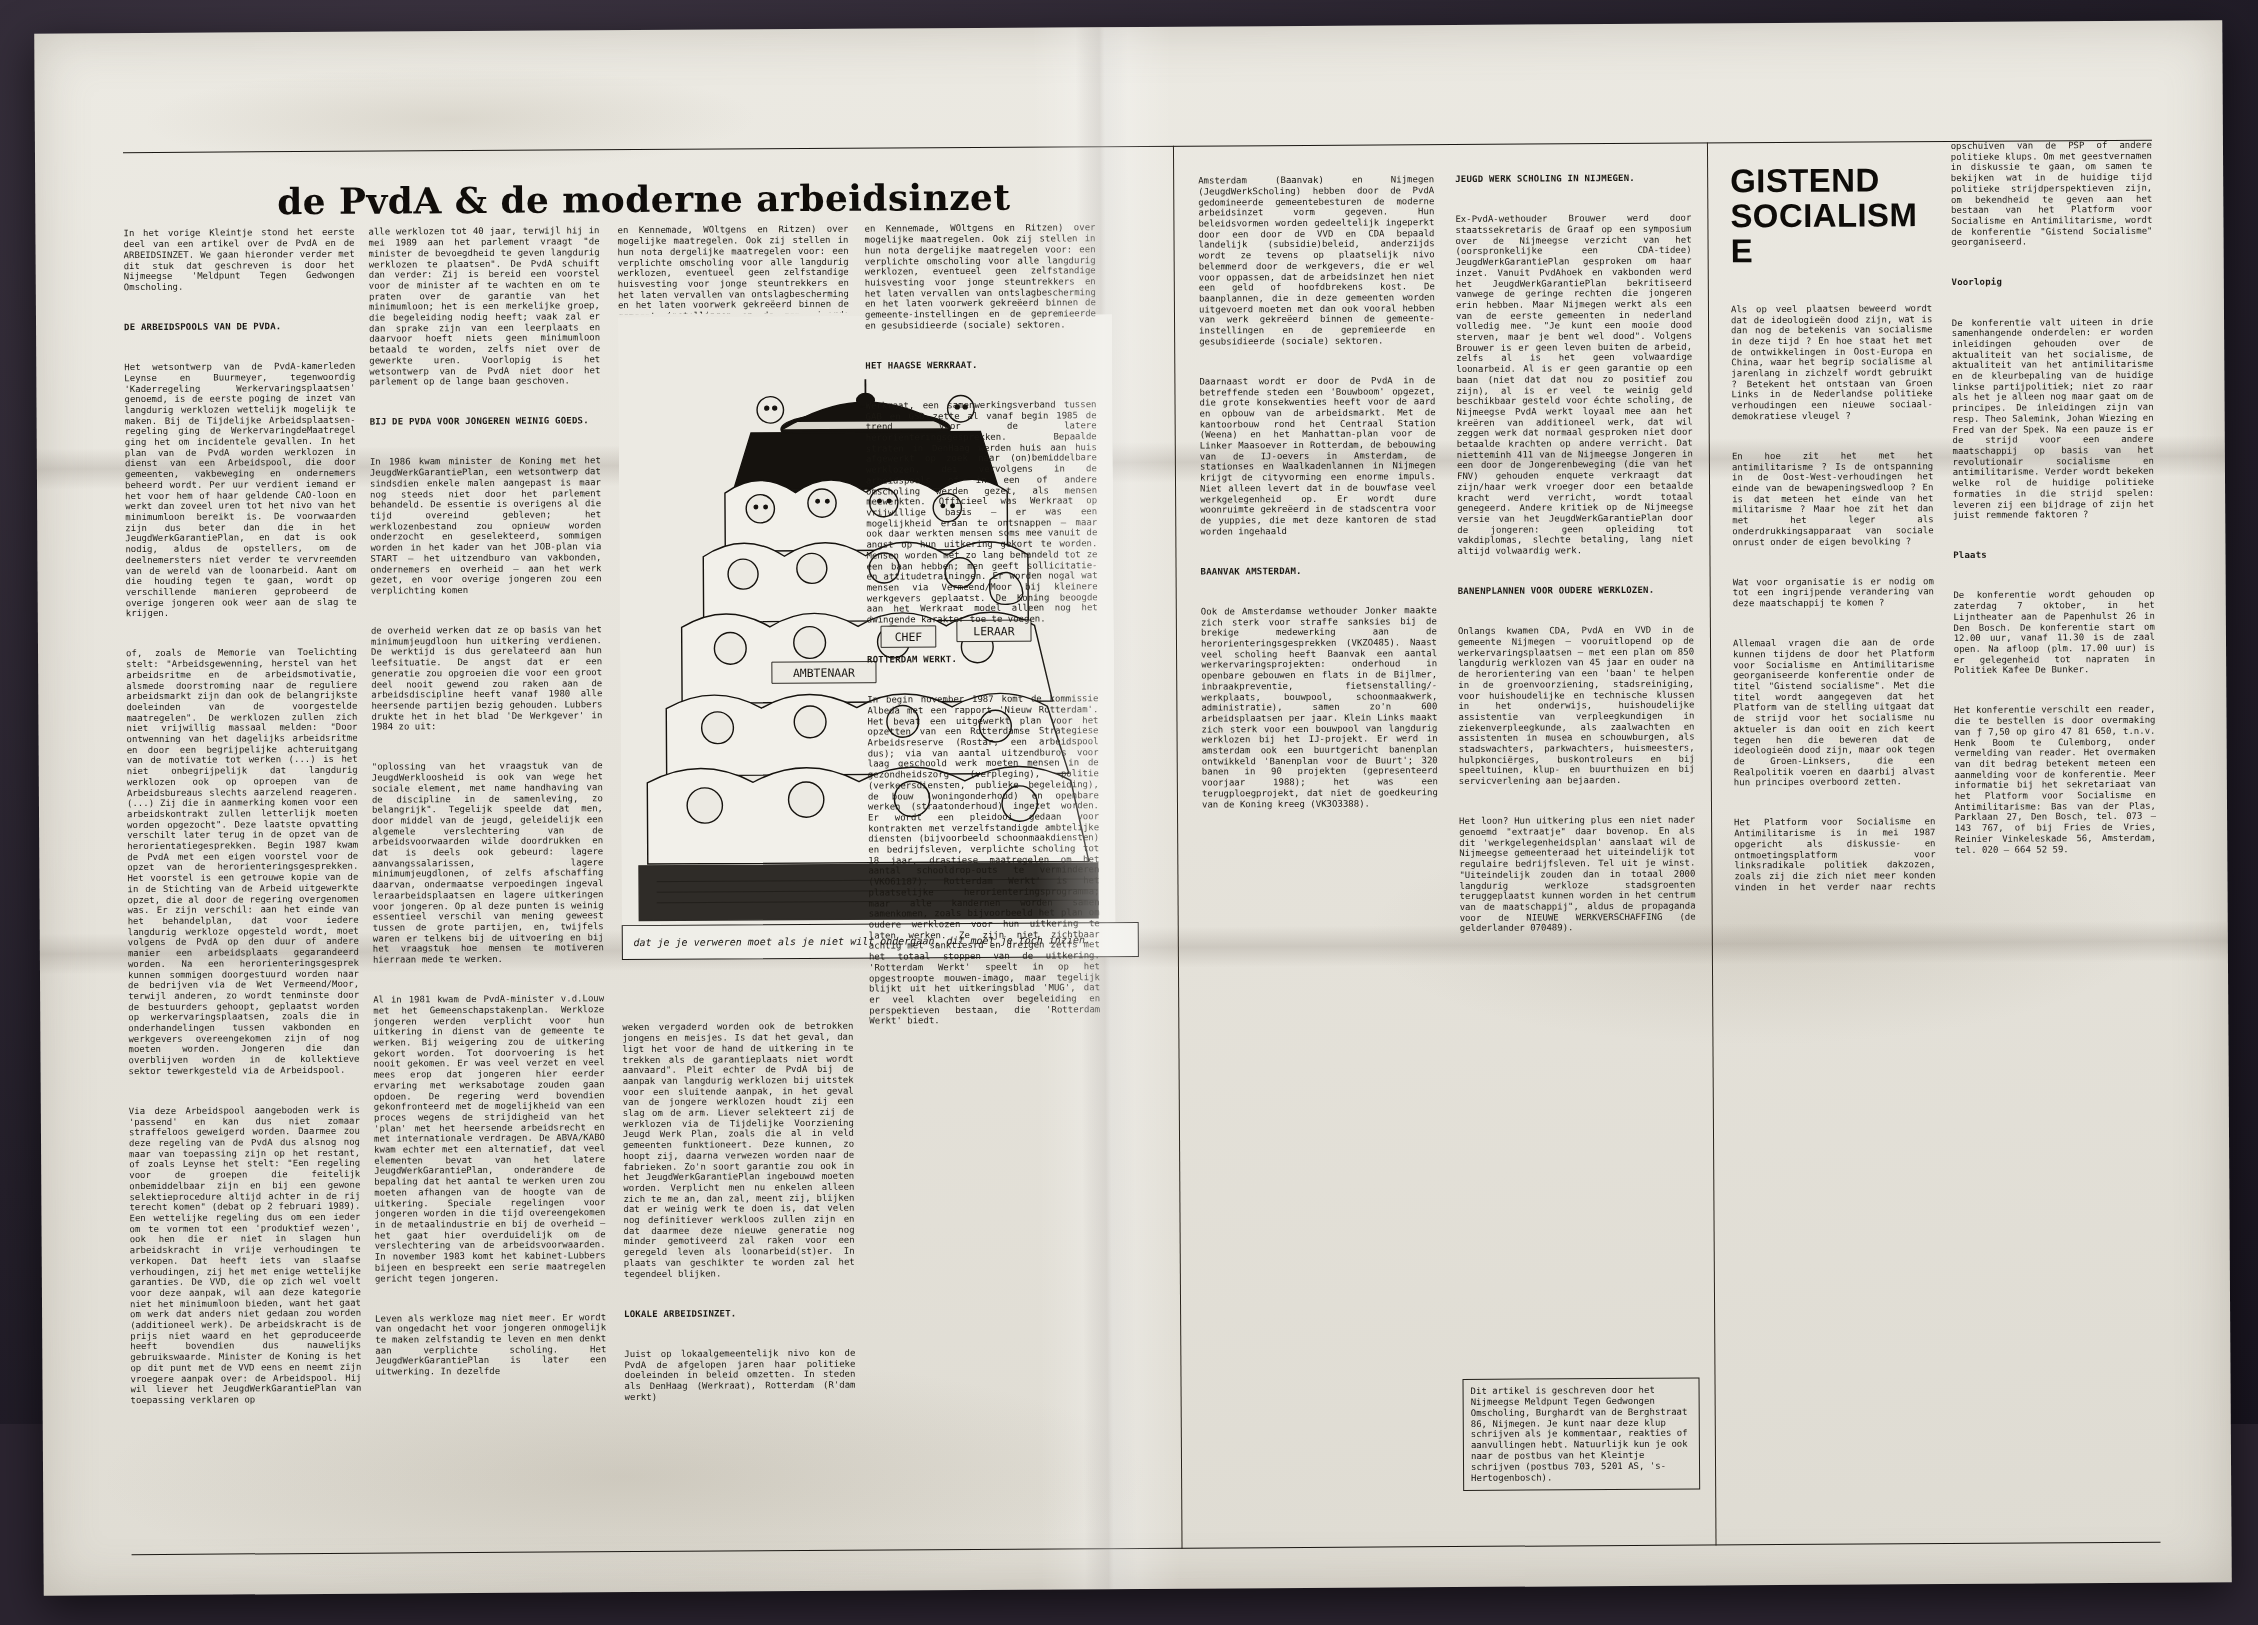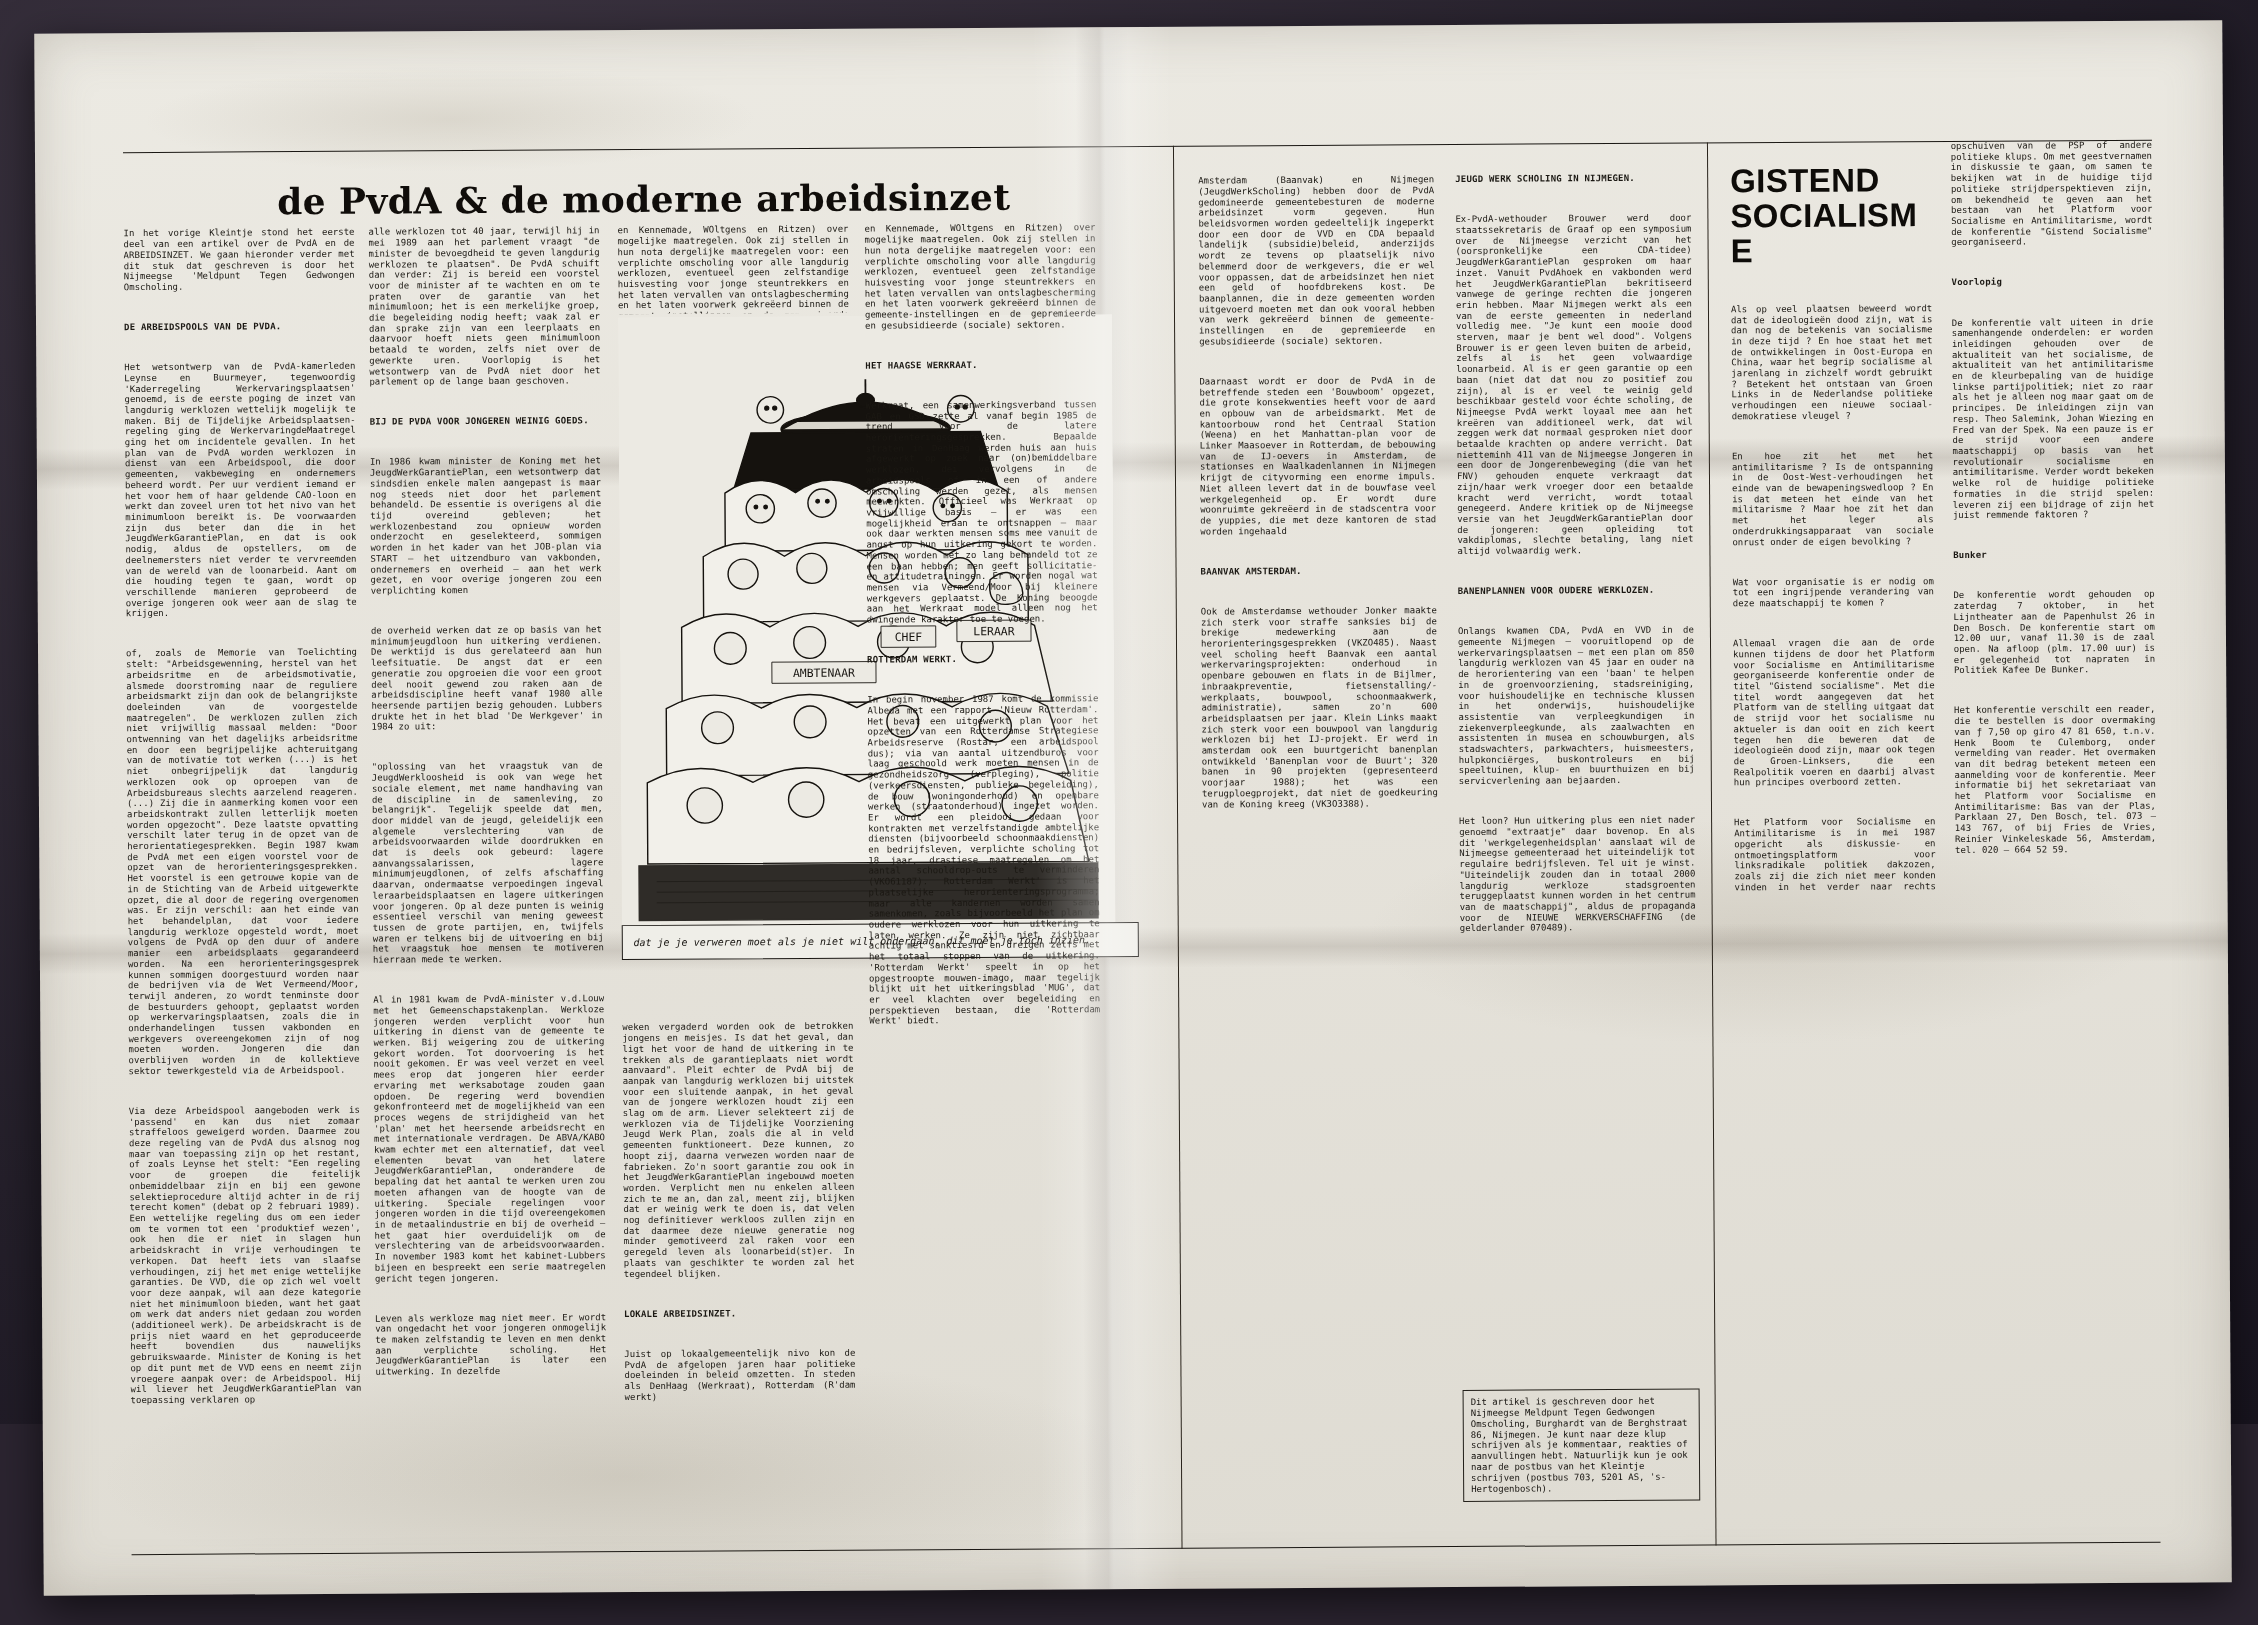--- a/index.html
+++ b/index.html
@@ -116,21 +116,21 @@
     letter-spacing: 0.4px;
     margin-bottom: 14px;
     color: #0e0c09;
   }
   .boxed {
     border: 0.9px solid #23201a;
     padding: 6.2px 7px;
     font-family: "DejaVu Sans Mono", monospace;
     font-size: 9px;
     line-height: 10.8px;
-    margin-top: 13px;
+    margin-top: 2px;
   }
   
   #cartoon {
     position: absolute;
     left: 494px;
     top: 168px;
     width: 494px;
     height: 609px;
     overflow: hidden;
   }
@@ -321,21 +321,21 @@
 
       <div class="col" style="left:1607px; top:0px; width:422px; height:1390px; overflow:hidden; column-count:2; column-gap:19.4px;">
         <div id="gistend-title">GISTEND SOCIALISME</div>
         <p>Als op veel plaatsen beweerd wordt dat de ideologieën dood zijn, wat is dan nog de betekenis van socialisme in deze tijd ? En hoe staat het met de ontwikkelingen in Oost-Europa en China, waar het begrip socialisme al jarenlang in zichzelf wordt gebruikt ? Betekent het ontstaan van Groen Links in de Nederlandse politieke verhoudingen een nieuwe sociaal-demokratiese vleugel ?</p>
         <p>En hoe zit het met het antimilitarisme ? Is de ontspanning in de Oost-West-verhoudingen het einde van de bewapeningswedloop ? En is dat meteen het einde van het militarisme ? Maar hoe zit het dan met het leger als onderdrukkingsapparaat van sociale onrust onder de eigen bevolking ?</p>
         <p>Wat voor organisatie is er nodig om tot een ingrijpende verandering van deze maatschappij te komen ?</p>
         <p>Allemaal vragen die aan de orde kunnen tijdens de door het Platform voor Socialisme en Antimilitarisme georganiseerde konferentie onder de titel "Gistend socialisme". Met die titel wordt aangegeven dat het Platform van de stelling uitgaat dat de strijd voor het socialisme nu aktueler is dan ooit en zich keert tegen hen die beweren dat de ideologieën dood zijn, maar ook tegen de Groen-Linksers, die een Realpolitik voeren en daarbij alvast hun principes overboord zetten.</p>
         <p>Het Platform voor Socialisme en Antimilitarisme is in mei 1987 opgericht als diskussie- en ontmoetingsplatform voor linksradikale politiek dakzozen, zoals zij die zich niet meer konden vinden in het verder naar rechts opschuiven van de PSP of andere politieke klups. Om met geestvernamen in diskussie te gaan, om samen te bekijken wat in de huidige tijd politieke strijdperspektieven zijn, om bekendheid te geven aan het bestaan van het Platform voor Socialisme en Antimilitarisme, wordt de konferentie "Gistend Socialisme" georganiseerd.</p>
         <p class="sub">Voorlopig</p>
         <p>De konferentie valt uiteen in drie samenhangende onderdelen: er worden inleidingen gehouden over de aktualiteit van het socialisme, de aktualiteit van het antimilitarisme en de kleurbepaling van de huidige linkse partijpolitiek; niet zo raar als het je alleen nog maar gaat om de principes. De inleidingen zijn van resp. Theo Salemink, Johan Wiezing en Fred van der Spek. Na een pauze is er de strijd voor een andere maatschappij op basis van het revolutionair socialisme en antimilitarisme. Verder wordt bekeken welke rol de huidige politieke formaties in die strijd spelen: leveren zij een bijdrage of zijn het juist remmende faktoren ?</p>
-        <p class="sub">Bunker</p>
+        <p class="sub">Plaats</p>
         <p>De konferentie wordt gehouden op zaterdag 7 oktober, in het Lijntheater aan de Papenhulst 26 in Den Bosch. De konferentie start om 12.00 uur, vanaf 11.30 is de zaal open. Na afloop (plm. 17.00 uur) is er gelegenheid tot napraten in Politiek Kafee De Bunker.</p>
         <p>Het konferentie verschilt een reader, die te bestellen is door overmaking van ƒ 7,50 op giro 47 81 650, t.n.v. Henk Boom te Culemborg, onder vermelding van reader. Het overmaken van dit bedrag betekent meteen een aanmelding voor de konferentie. Meer informatie bij het sekretariaat van het Platform voor Socialisme en Antimilitarisme: Bas van der Plas, Parklaan 27, Den Bosch, tel. 073 — 143 767, of bij Fries de Vries, Reinier Vinkeleskade 56, Amsterdam, tel. 020 — 664 52 59.</p>
       </div>
 
     </div>
 
     <div class="highlight-smudge" style="left:997px;top:0;width:141px;height:1562px;background:linear-gradient(90deg,rgba(255,255,255,0),rgba(255,255,255,.35),rgba(255,255,255,0));"></div>
   </div>
 </div>
 

